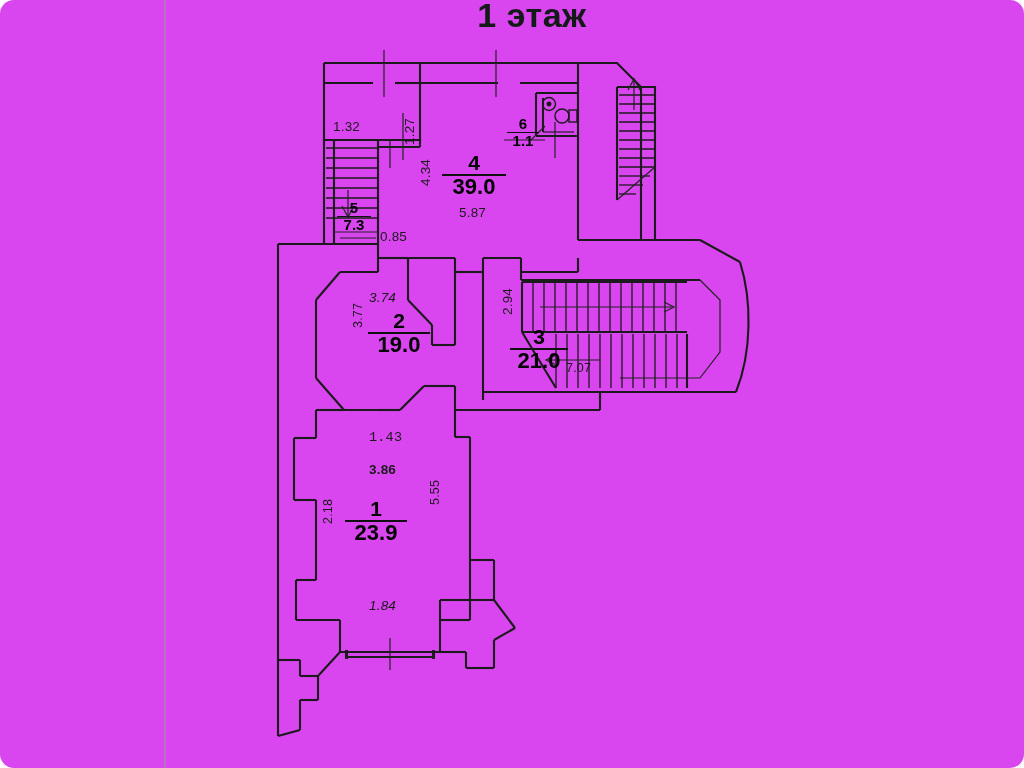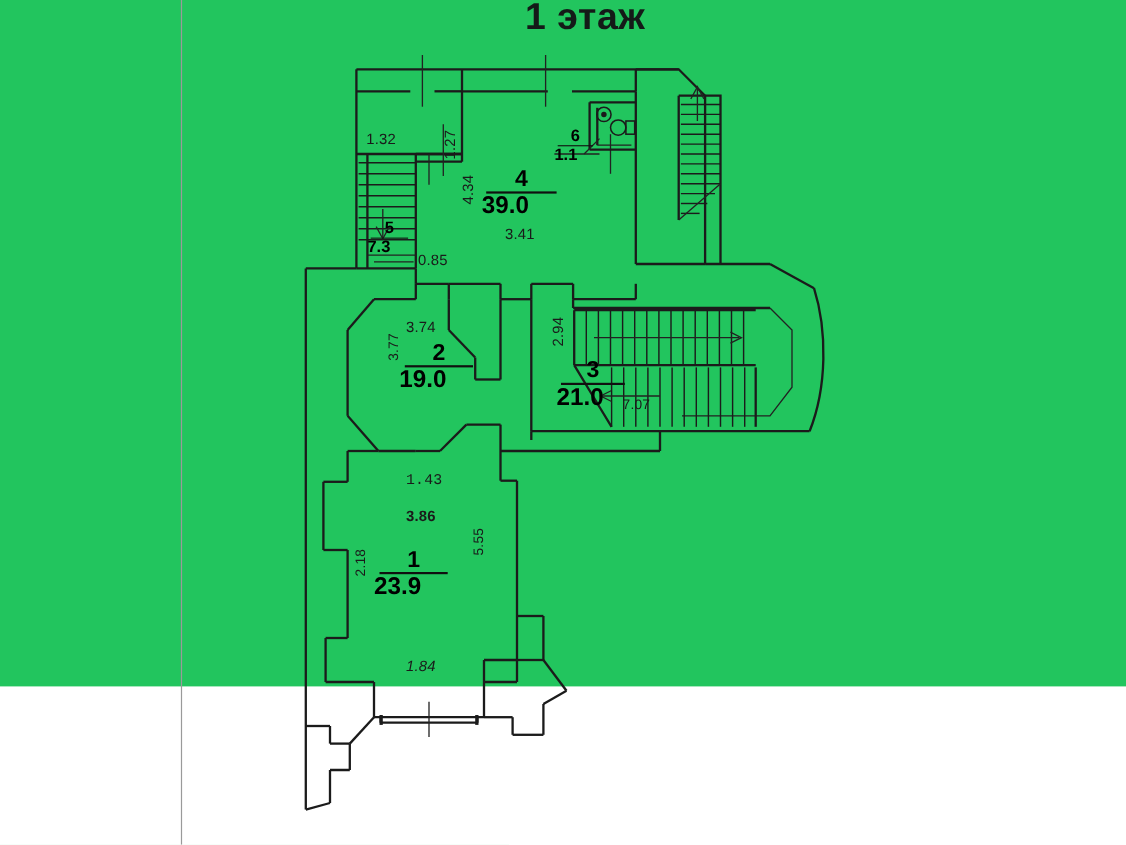--- a/index.html
+++ b/index.html
@@ -10,22 +10,23 @@
   body {
     width: 1024px;
     height: 768px;
     overflow: hidden;
     font-family: "Liberation Sans", sans-serif;
     position: relative;
   }
   #page {
     position: relative;
     width: 1024px;
-    height: 624px;
-    background: #22c55e;
+    height: 768px;
+    background: #d946ef;
+    border-radius: 14px;
   }
   #plan-title {
     position: absolute;
     left: 0;
     top: -4px;
     width: 1024px;
     text-align: center;
     font-family: "Liberation Sans", sans-serif;
     font-size: 34px;
     font-weight: 700;
@@ -53,21 +54,21 @@
     white-space: nowrap;
   }
   .room-num {
     font-size: 21px;
     font-weight: 700;
     text-align: center;
   }
   .room-area {
     font-size: 22px;
     font-weight: 700;
-    text-align: left;
+    text-align: center;
   }
   .room-block {
     position: absolute;
     text-align: center;
     line-height: 1.02;
   }
   .room-block .rule {
     height: 0;
     border-top: 2px solid #101010;
     margin: 1px auto 0 auto;
@@ -400,25 +401,25 @@
     <div class="rule" style="width:32px;"></div>
     <div class="room-area">1.1</div>
   </div>
 
   <div class="lbl dim" style="left:333px; top:119px;">1.32</div>
 
   <div class="lbl dim v" style="left:402px; top:145px;">1.27</div>
 
   <div class="lbl dim v" style="left:418px; top:186px;">4.34</div>
 
-  <div class="lbl dim" style="left:459px; top:205px;">3.41</div>
+  <div class="lbl dim" style="left:459px; top:205px;">5.87</div>
 
   <div class="lbl dim" style="left:380px; top:229px;">0.85</div>
 
-  <div class="lbl dim" style="left:369px; top:290px;">3.74</div>
+  <div class="lbl dim" style="left:369px; top:290px;font-style:italic;">3.74</div>
 
   <div class="lbl dim v sm" style="left:351px; top:328px;">3.77</div>
 
   <div class="lbl dim v" style="left:500px; top:315px;">2.94</div>
 
   <div class="lbl dim sm" style="left:566px; top:361px;">7.07</div>
 
   <div class="lbl dim" style="left:369px; top:430px;font-family:Liberation Mono, monospace;">1.43</div>
 
   <div class="lbl dim" style="left:369px; top:462px;font-weight:bold;">3.86</div>

